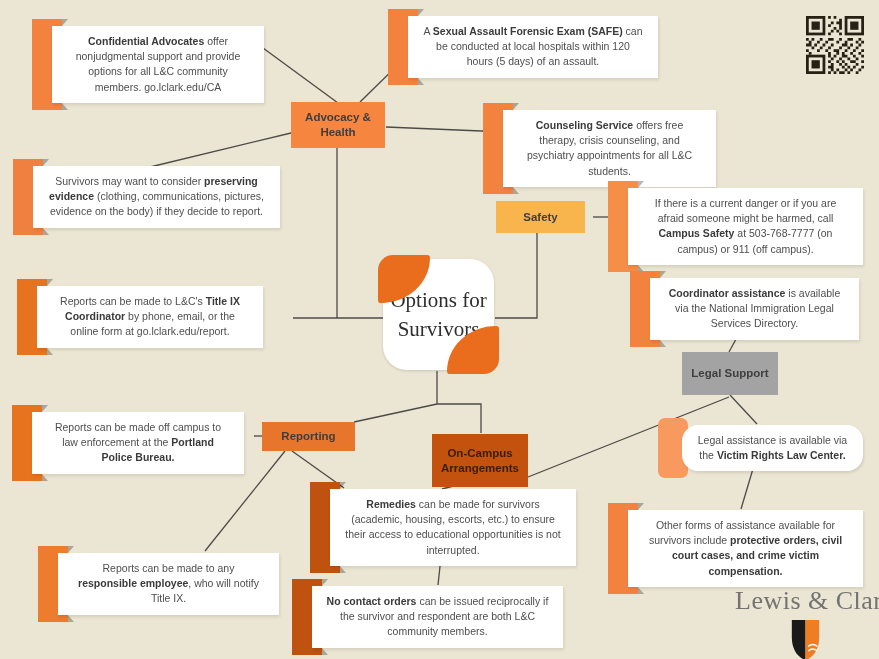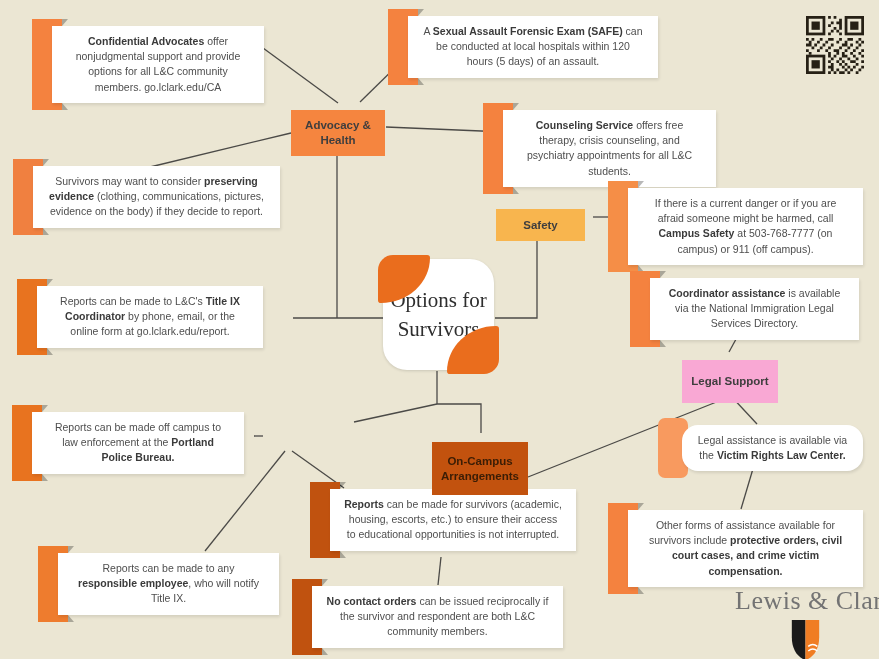--- a/index.html
+++ b/index.html
@@ -19,21 +19,21 @@
       font-size:10.5px;line-height:1.45;color:#4e4e4e;text-align:center;
       box-shadow:1px 2px 3px rgba(0,0,0,.10);}
   .box .b{font-weight:bold;color:#3a3a3a;}
   .note.rounded .box{border-radius:16px;}
   .note.rounded .ribbon{border-radius:7px;left:-24px;}
   .note.rounded .ribbon::before,.note.rounded .ribbon::after{display:none;}
 
   
   .node{position:absolute;z-index:3;display:flex;align-items:center;justify-content:center;
       text-align:center;font-weight:bold;font-size:11.5px;line-height:1.3;
-      padding:2px 5px;box-sizing:border-box;margin-top:8px;}
+      padding:2px 5px;box-sizing:border-box;}
   .node.advocacy {left:291px;top:102px;width:94px;height:46px;}
   .node.safety   {left:496px;top:201px;width:89px;height:32px;}
   .node.legal    {left:682px;top:352px;width:96px;height:43px;}
   .node.reporting{left:262px;top:422px;width:93px;height:29px;}
   .node.oncampus {left:432px;top:434px;width:96px;height:53px;}
 
   
   #center{position:absolute;left:383px;top:259px;width:111px;height:111px;z-index:3;
       background:#fff;border-radius:24px;display:flex;align-items:center;justify-content:center;
       text-align:center;box-shadow:0 1px 3px rgba(0,0,0,.14);}
@@ -132,35 +132,38 @@
   <div class="note n10">
     <div class="ribbon" style="background-color: rgb(244, 130, 63);"></div>
     <div class="box"><span>Other forms of assistance available for survivors include </span><span class="b">protective orders, civil court cases, and crime victim compensation.</span></div>
   </div>
   <div class="note n11">
     <div class="ribbon" style="background-color: rgb(238, 124, 46);"></div>
     <div class="box"><span>Reports can be made to any </span><span class="b">responsible employee</span><span>, who will notify Title IX.</span></div>
   </div>
   <div class="note n12">
     <div class="ribbon" style="background-color: rgb(192, 82, 15);"></div>
-    <div class="box"><span class="b">Reports</span><span> can be made for survivors (academic, housing, escorts, etc.) to ensure their access to educational opportunities is not interrupted.</span></div>
+    <div class="box"><span class="b">Remedies</span><span> can be made for survivors (academic, housing, escorts, etc.) to ensure their access to educational opportunities is not interrupted.</span></div>
   </div>
   <div class="note n13">
     <div class="ribbon" style="background-color: rgb(192, 82, 15);"></div>
     <div class="box"><span class="b">No contact orders</span><span> can be issued reciprocally if the survivor and respondent are both L&amp;C community members.</span></div>
   </div>
 
   <div class="node advocacy" style="background-color: rgb(245, 133, 63); color: rgb(63, 62, 62);">
     <span>Advocacy &amp; Health</span>
   </div>
   <div class="node safety" style="background-color: rgb(248, 181, 78); color: rgb(63, 62, 62);">
     <span>Safety</span>
   </div>
-  <div class="node legal" style="background-color: #f9a8d4; color: rgb(63, 62, 62); align-items: center;">
+  <div class="node legal" style="background-color: #a3a3a3; color: rgb(63, 62, 62); align-items: center;">
     <span>Legal Support</span>
+  </div>
+  <div class="node reporting" style="background-color: rgb(232, 117, 44); color: rgb(63, 62, 62);">
+    <span>Reporting</span>
   </div>
   <div class="node oncampus" style="background-color: rgb(194, 82, 14); color: rgb(59, 29, 5);">
     <span>On-Campus Arrangements</span>
   </div>
 
   <div id="center">
     <div class="corner tl" style="background-color: rgb(234, 109, 29);"></div>
     <div class="corner br" style="background-color: rgb(234, 109, 29);"></div>
     <div class="center-title">Options for Survivors</div>
   </div>

